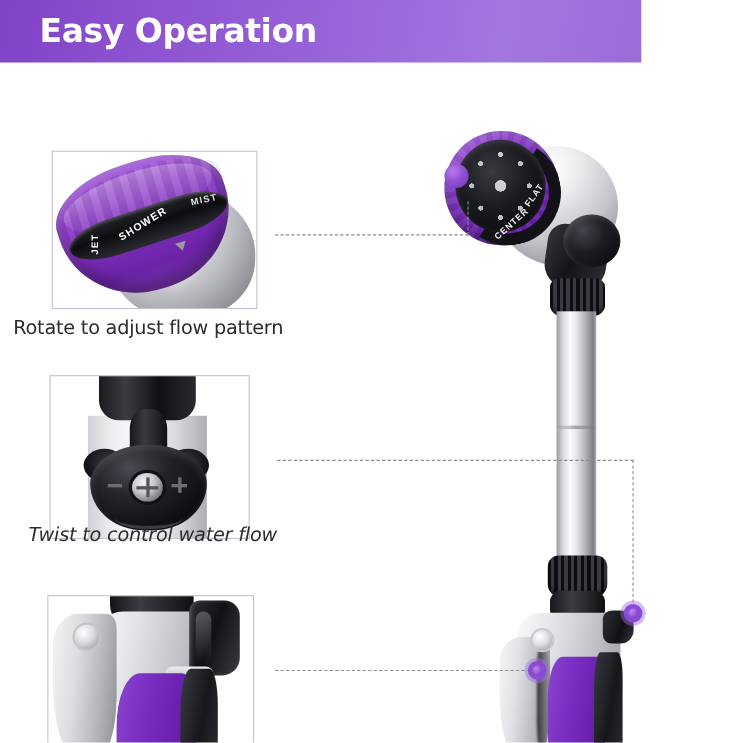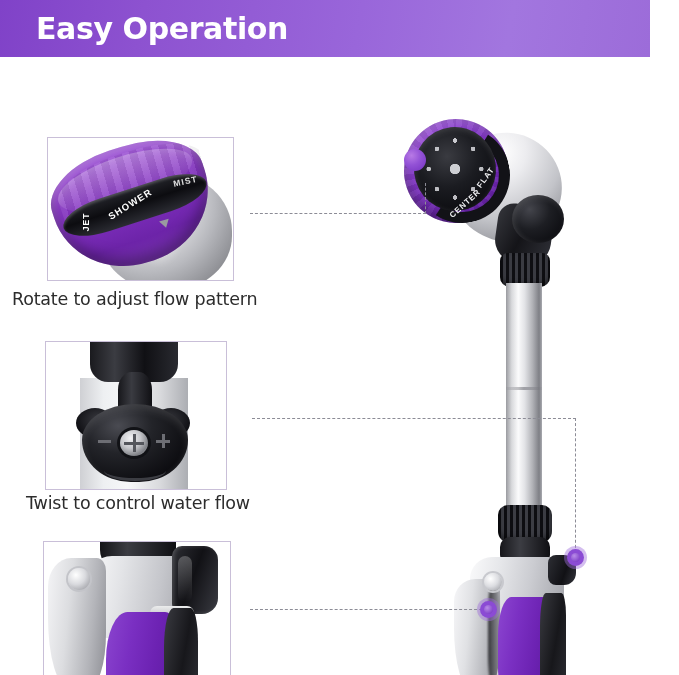--- a/index.html
+++ b/index.html
@@ -10,21 +10,21 @@
     width: 679px; height: 675px;
     position: relative;
     overflow: hidden;
     font-family: "Liberation Sans", sans-serif;
   }
 
   
   .header {
     position: absolute;
     left: 0; top: 0;
-    width: 650px; height: 57px;
+    width: 583px; height: 57px;
     background: linear-gradient(100deg, #8042c8 0%, #8d52d0 22%, #9966da 55%, #a276df 78%, #9c6cd9 100%);
   }
   .header-title {
     position: absolute;
     left: 36px; top: 50%;
     transform: translateY(-52%);
     color: #ffffff;
     font-size: 30px;
     font-weight: bold;
     letter-spacing: -0.4px;
@@ -53,21 +53,21 @@
     font-size: 17.5px;
     font-family: "DejaVu Sans", sans-serif;
     letter-spacing: -0.2px;
     white-space: nowrap;
   }
 
   
   #inset-1 { left: 47px;  top: 80px;  width: 185px; height: 142px; }
   #cap-1   { left: 12px;  top: 232px; }
   #inset-2 { left: 45px;  top: 284px; width: 180px; height: 147px; }
-  #cap-2   { left: 26px;  top: 436px; }
+  #cap-2   { left: 26px;  top: 420px; font-style: italic; }
   #inset-3 { left: 43px;  top: 484px; width: 186px; height: 146px; }
 
   
   .i1-wrap { position:absolute; inset:0; }
   .i1-silver {
     position:absolute; left:52px; top:34px; width:132px; height:118px;
     border-radius:50% 50% 46% 46%;
     background: radial-gradient(ellipse at 36% 26%, #ffffff 0%, #e9e9ec 26%, #b9babf 56%, #8f9095 80%, #cfd0d4 100%);
   }
   .i1-silver2 {

